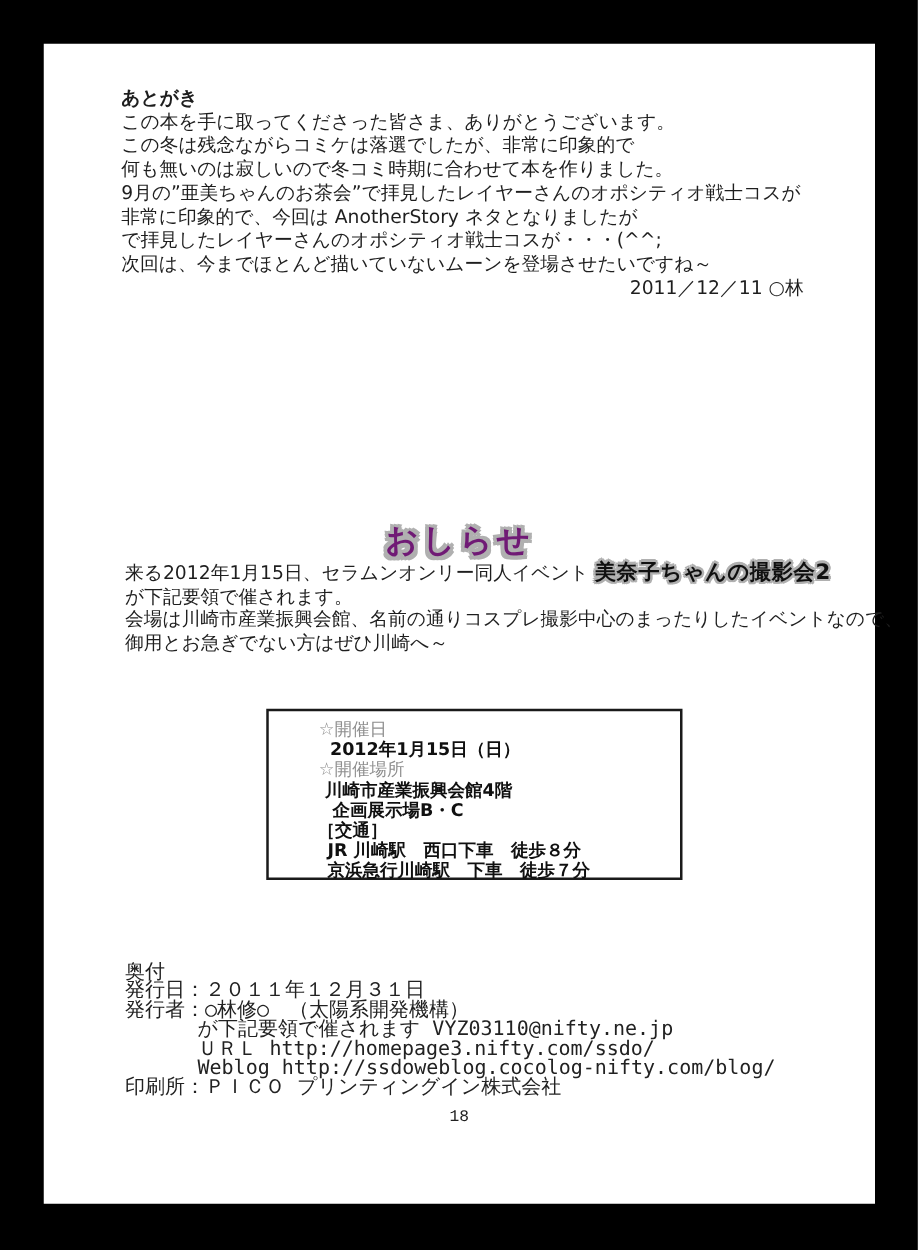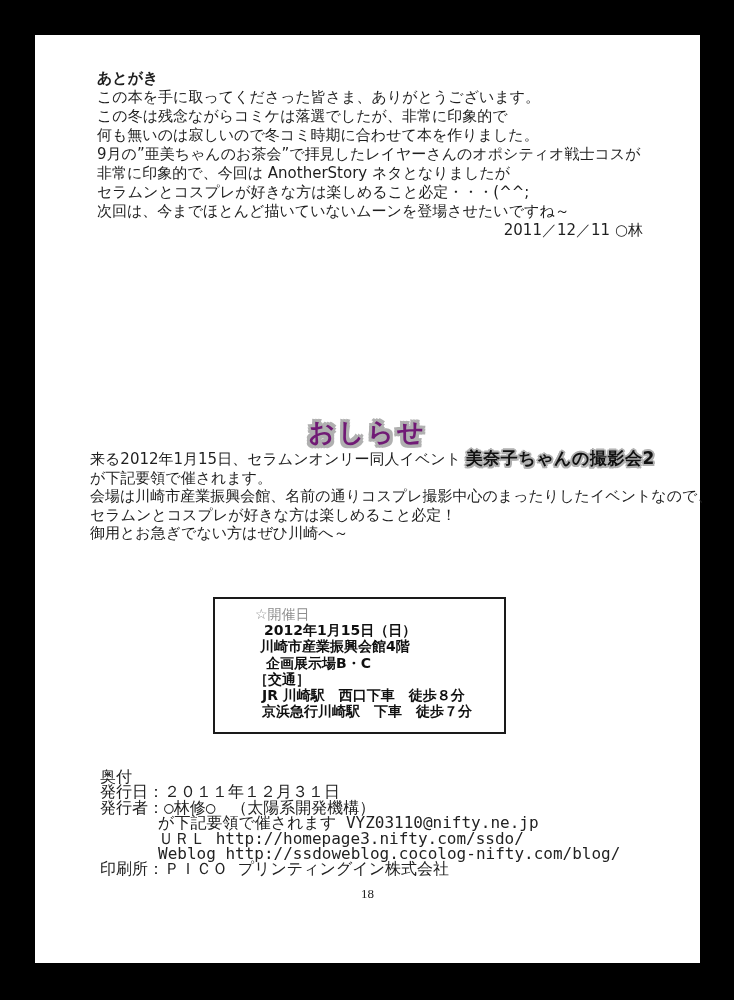--- a/index.html
+++ b/index.html
@@ -23,86 +23,86 @@
   .notice-heading {
     position:absolute; left:0; top:380px; width:100%;
     text-align:center; font-size:26px; font-weight:bold;
     letter-spacing:3px; color:#701a75;
     text-shadow:
       3px 0 0 #b0b0b0, -3px 0 0 #b0b0b0, 0 3px 0 #b0b0b0, 0 -3px 0 #b0b0b0,
       2px 2px 0 #b0b0b0, -2px 2px 0 #b0b0b0, 2px -2px 0 #b0b0b0, -2px -2px 0 #b0b0b0,
       3px 3px 0 #b0b0b0, -3px -3px 0 #b0b0b0, 3px -3px 0 #b0b0b0, -3px 3px 0 #b0b0b0;
   }
   .notice-body {
-    position:absolute; left:55px; top:414px; width:600px;
+    position:absolute; left:65px; top:414px; width:600px;
     font-size:15px; line-height:18.6px; white-space:nowrap;
   }
   .event-name {
     font-weight:bold; font-size:17px; letter-spacing:0.5px; color:#101010;
     text-shadow:
       2px 0 0 #b0b0b0, -2px 0 0 #b0b0b0, 0 2px 0 #b0b0b0, 0 -2px 0 #b0b0b0,
       1.5px 1.5px 0 #b0b0b0, -1.5px 1.5px 0 #b0b0b0,
       1.5px -1.5px 0 #b0b0b0, -1.5px -1.5px 0 #b0b0b0;
   }
   
   .info-box {
-    position:absolute; left:178px; top:532px; width:293px; height:137px;
+    position:absolute; left:178px; top:532px; width:333px; height:137px;
     border:2px solid #1a1a1a; box-sizing:border-box; padding-top:7px;
-    font-size:14px; line-height:16.2px; white-space:nowrap; background:#fff;margin-top:30px;
+    font-size:14px; line-height:16.2px; white-space:nowrap; background:#fff;
   }
   .lbl  { color:#8e8e8e; }
   .val  { font-weight:bold; color:#101010; }
   .ml40 { margin-left:40px; } .ml49 { margin-left:49px; }
   .ml45 { margin-left:45px; } .ml51 { margin-left:51px; }
   .ml39 { margin-left:39px; } .ml47 { margin-left:47px; }
   
   .colophon {
     position:absolute; left:65px; top:734px; width:560px;
     font-size:16px; line-height:15.4px; white-space:nowrap;
     font-family:"DejaVu Sans Mono","DejaVu Sans",monospace; color:#222;
   }
   .indent { margin-left:58px; }
   
   .page-number {
     position:absolute; left:0; top:851px; width:100%;
     text-align:center; font-size:13px;
-    font-family:Liberation Serif, serif; color:#222;
+    font-family:Liberation Mono, monospace; color:#222;
   }
 </style>
 </head>
 <body>
 
 <div class="canvas">
   <div class="sheet">
 
     <div class="afterword">
       <div class="afterword-title">あとがき</div>
       <div>この本を手に取ってくださった皆さま、ありがとうございます。</div>
       <div>この冬は残念ながらコミケは落選でしたが、非常に印象的で</div>
       <div>何も無いのは寂しいので冬コミ時期に合わせて本を作りました。</div>
       <div>9月の”亜美ちゃんのお茶会”で拝見したレイヤーさんのオポシティオ戦士コスが</div>
       <div>非常に印象的で、今回は AnotherStory ネタとなりましたが</div>
-      <div>セラムンとコスプレが好きな方は楽しめること必定・・・(^^;</div>
+      <div>で拝見したレイヤーさんのオポシティオ戦士コスが・・・(^^;</div>
       <div>次回は、今までほとんど描いていないムーンを登場させたいですね～</div>
       <div class="signature">2011／12／11 ○林</div>
     </div>
 
     <div class="notice-heading">おしらせ</div>
 
     <div class="notice-body">
       <div><span>来る2012年1月15日、セラムンオンリー同人イベント </span><span class="event-name">美奈子ちゃんの撮影会2</span></div>
       <div>が下記要領で催されます。</div>
       <div>会場は川崎市産業振興会館、名前の通りコスプレ撮影中心のまったりしたイベントなので、</div>
-      <div>セラムンとコスプレが好きな方は楽しめること必定！</div>
       <div>御用とお急ぎでない方はぜひ川崎へ～</div>
     </div>
 
     <div class="info-box">
       <div class="lbl ml40">☆開催日</div>
       <div class="val ml49">2012年1月15日（日）</div>
+      <div class="lbl ml40">☆開催場所</div>
       <div class="val ml45">川崎市産業振興会館4階</div>
       <div class="val ml51">企画展示場B・C</div>
       <div class="val ml39">［交通］</div>
       <div class="val ml47">JR 川崎駅　西口下車　徒歩８分</div>
       <div class="val ml47">京浜急行川崎駅　下車　徒歩７分</div>
     </div>
 
     <div class="colophon">
       <div>奥付</div>
       <div>発行日：２０１１年１２月３１日</div>

